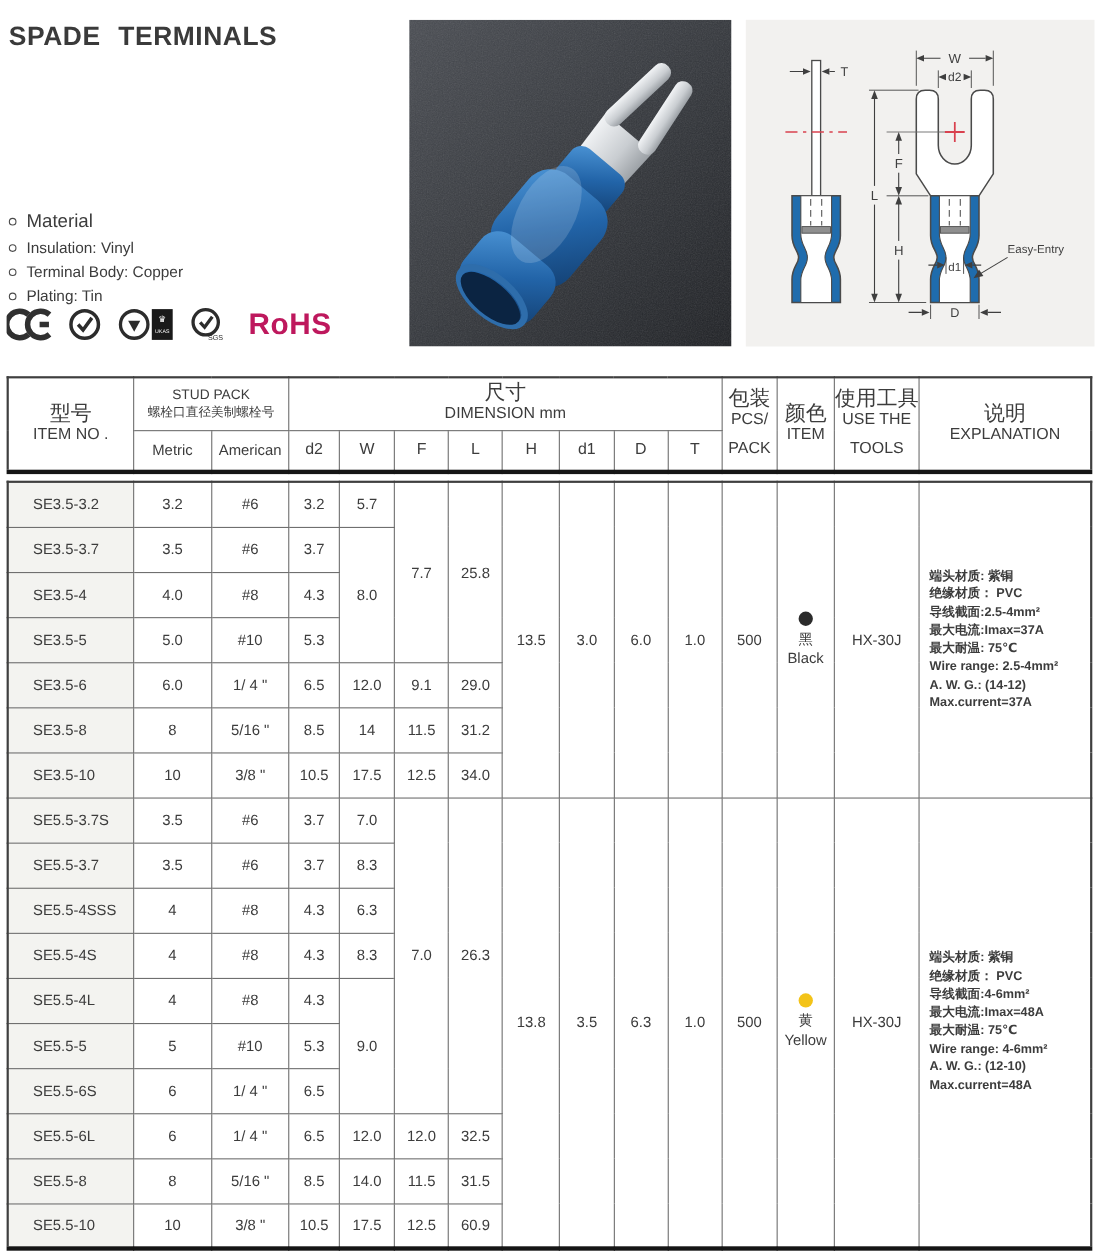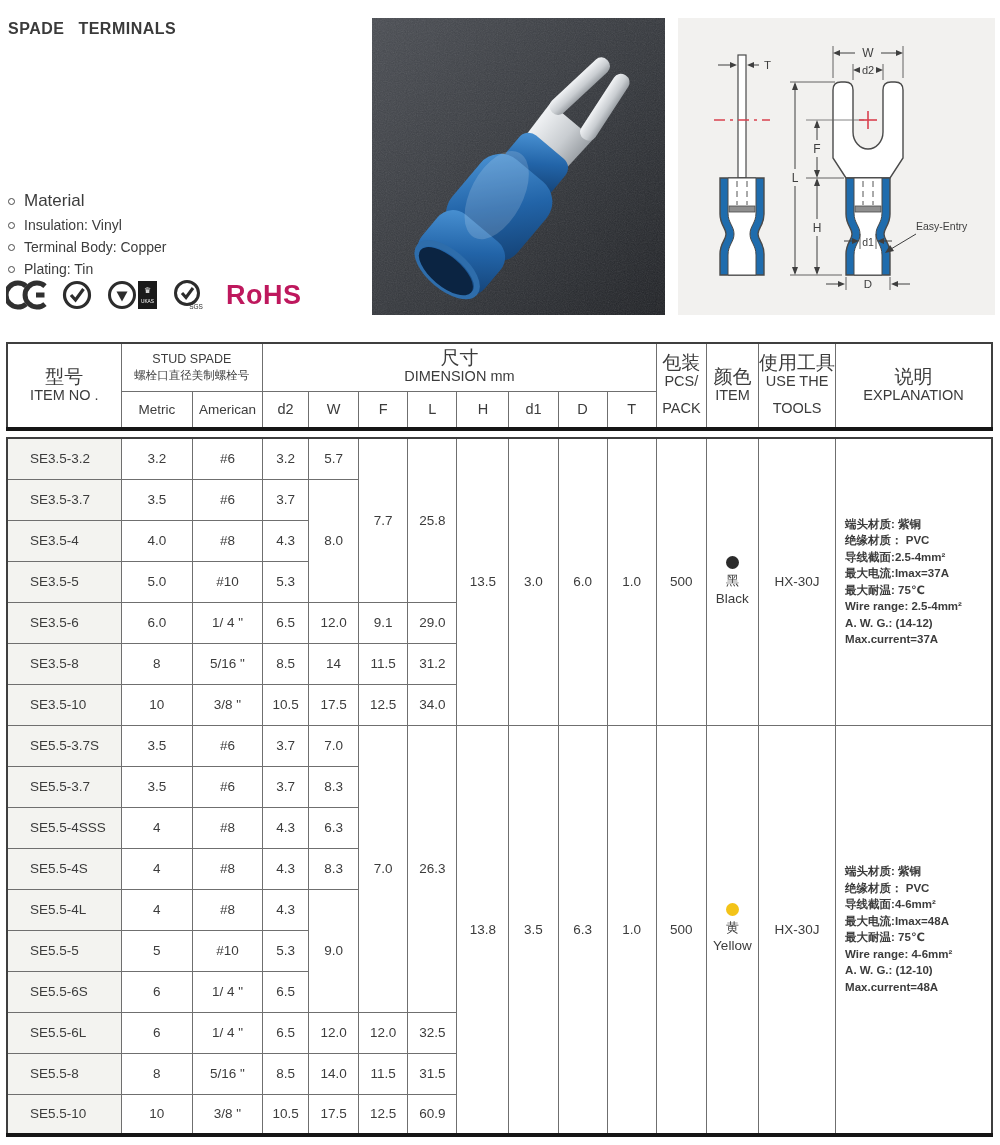--- a/index.html
+++ b/index.html
@@ -1,19 +1,19 @@
 <!DOCTYPE html>
 <html><head>
 <meta charset="utf-8">
 <style>
   * { box-sizing: border-box; margin: 0; padding: 0; }
   html,body { width:1000px; height:1145px; background:#fff; position:relative;
     font-family:"Liberation Sans","DejaVu Sans",sans-serif; color:#3c3c3c; }
 
-  .page-title { position:absolute; left:8px; top:20px; font-size:16px; font-weight:bold;
+  .page-title { position:absolute; left:8px; top:20px; font-size:24px; font-weight:bold;
     letter-spacing:0.5px; word-spacing:9px; color:#3a3a3a; }
 
   .photo-box { position:absolute; left:372px; top:18px; width:293px; height:297px; }
   .diagram-box { position:absolute; left:678px; top:18px; width:317px; height:297px; background:#f2f1ef; }
 
   .material-section { position:absolute; left:8px; top:191px; }
   .mat-row { display:flex; align-items:center; margin-bottom:6px; }
   .mat-row .bullet { width:7px; height:7px; border:1.7px solid #4a4a4a; border-radius:50%;
     display:inline-block; margin-right:9px; flex:none; }
   .mat-heading { font-size:17px; }
@@ -239,21 +239,21 @@
       <col style="width:77px">
       <col style="width:156px">
   </colgroup>
   <tbody>
       <tr class="r1">
     <th rowspan="2">
       <div class="h-cn">型号</div>
       <div class="h-en">ITEM NO .</div>
     </th>
     <th colspan="2">
-      <div class="h-sm">STUD SPADE</div>
+      <div class="h-sm">STUD PACK</div>
       <div class="h-cnsm">
         <span>螺栓口直径</span><span>美制螺栓号</span>
       </div>
     </th>
     <th colspan="8">
       <div class="h-cn">尺寸</div>
       <div class="h-en">DIMENSION mm</div>
     </th>
     <th rowspan="2">
       <div class="h-cn">包装</div>

